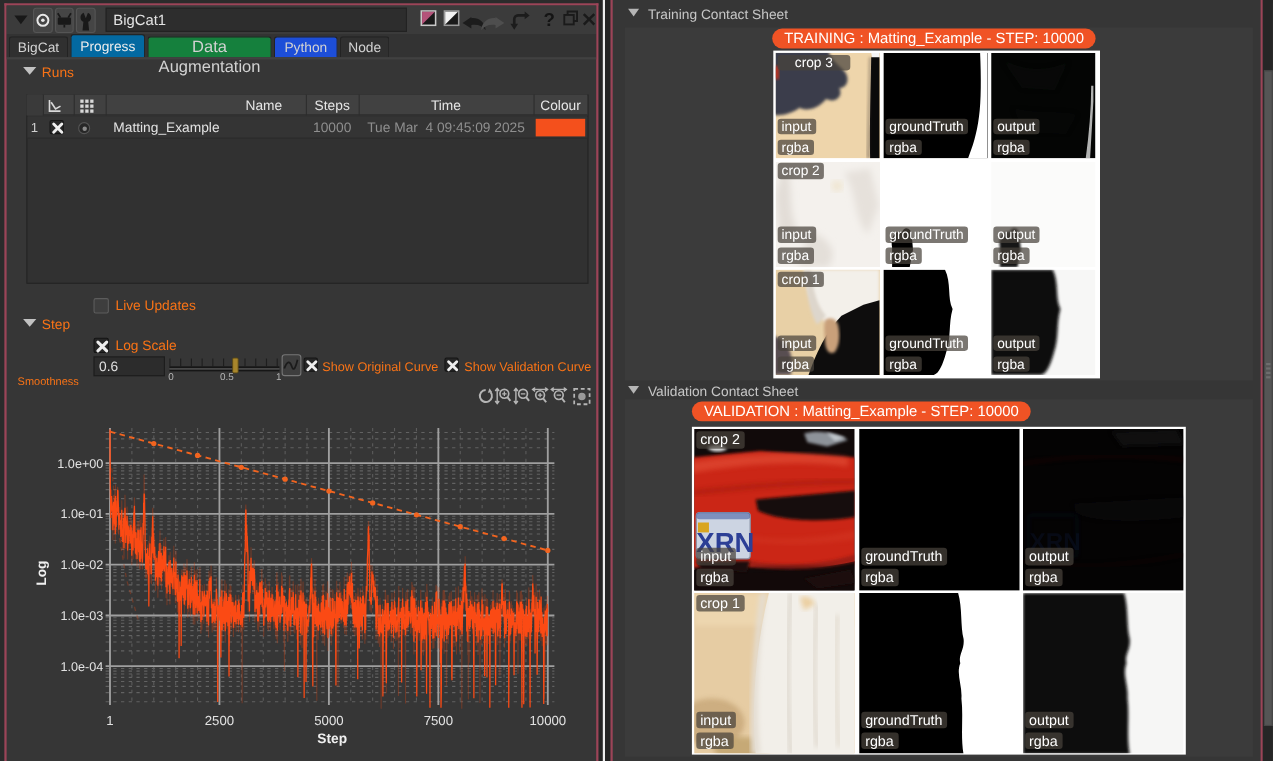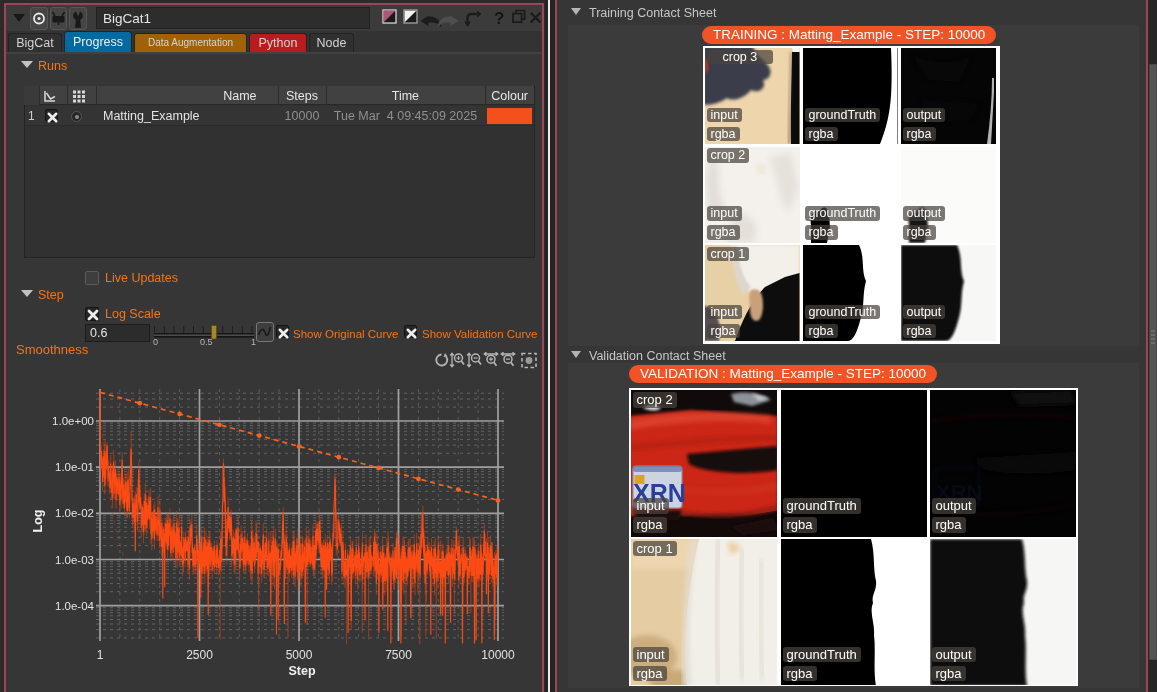--- a/index.html
+++ b/index.html
@@ -44,22 +44,22 @@
 <text x="118" y="19" font-size="17" font-weight="bold" fill="#141414">?</text>
 <g stroke="#1a1a1a" stroke-width="1.7" fill="none">
       <rect x="137" y="8.6" width="8.6" height="8.6"></rect>
       <path d="M140 8.6V5.5h8.6v8.6h-3"></path>
     </g>
 <path d="M155.5 7l4 4 4-4 1.6 1.6-4 4 4 4-1.6 1.6-4-4-4 4-1.6-1.6 4-4-4-4z" fill="#1a1a1a"></path>
 </svg>
 <div class="abs" style="left:6px;top:31px;width:536px;height:21px;background:#333333"></div>
 <div class="abs" style="left:8px;top:33px;width:54px;height:19px;background:#303030;border:1px solid #232323;border-bottom:none;border-radius:3px 3px 0 0;color:#d2d2d2;font-size:12.5px;text-align:center;line-height:18px">BigCat</div>
 <div class="abs" style="left:64px;top:31px;width:68px;height:21px;background:#0369a1;border:1px solid #232323;border-bottom:none;border-radius:3px 3px 0 0;color:#ececec;font-size:12.5px;text-align:center;line-height:20px">Progress</div>
-<div class="abs" style="left:134px;top:33px;width:113px;height:19px;background:#a16207;border:1px solid #232323;border-bottom:none;border-radius:3px 3px 0 0;color:#d2d2d2;font-size:10px;text-align:center;line-height:18px">Data Augmentation</div>
-<div class="abs" style="left:249px;top:33px;width:58px;height:19px;background:#b91c1c;border:1px solid #232323;border-bottom:none;border-radius:3px 3px 0 0;color:#d2d2d2;font-size:12.5px;text-align:center;line-height:18px">Python</div>
+<div class="abs" style="left:134px;top:33px;width:113px;height:19px;background:#15803d;border:1px solid #232323;border-bottom:none;border-radius:3px 3px 0 0;color:#d2d2d2;font-size:15px;text-align:center;line-height:18px">Data Augmentation</div>
+<div class="abs" style="left:249px;top:33px;width:58px;height:19px;background:#1d4ed8;border:1px solid #232323;border-bottom:none;border-radius:3px 3px 0 0;color:#d2d2d2;font-size:12.5px;text-align:center;line-height:18px">Python</div>
 <div class="abs" style="left:309px;top:33px;width:45px;height:19px;background:#303030;border:1px solid #232323;border-bottom:none;border-radius:3px 3px 0 0;color:#d2d2d2;font-size:12.5px;text-align:center;line-height:18px">Node</div>
 <div class="abs" style="left:6px;top:52px;width:536px;height:2px;background:#414141"></div>
 <div class="tri" style="left:21px;top:61px;border-left-width:6px;border-right-width:6px;border-top-width:7.5px"></div>
 <div class="txt" style="left:38px;top:59px">Runs</div>
 <div class="abs" style="left:24px;top:86px;width:511px;height:172px;background:#313131;border:1px solid #242424"></div>
 <div class="abs" style="left:25px;top:86px;width:509px;height:19px;background:#414141;border-bottom:1px solid #282828"></div>
 <div class="abs" style="left:24px;top:86px;width:15px;height:19px;background:#3a3a3a"></div>
 <div class="abs" style="left:39px;top:86px;width:1px;height:19px;background:#2d2d2d"></div>
 <div class="abs" style="left:67.2px;top:86px;width:1px;height:19px;background:#2d2d2d"></div>
 <div class="abs" style="left:95.5px;top:86px;width:1px;height:19px;background:#2d2d2d"></div>
@@ -96,21 +96,21 @@
 <div class="txt" style="left:326px;top:108.5px;width:159px;text-align:center;color:#8f8f8f">Tue Mar&nbsp; 4 09:45:09 2025</div>
 <div class="abs" style="left:487px;top:108px;width:45px;height:16px;background:#f4501c"></div>
 <div class="abs" style="left:85px;top:271px;width:14px;height:14px;background:#3e3e3e;border:1px solid #5c5c5c;border-radius:2px"></div>
 <div class="txt" style="left:105px;top:271px">Live Updates</div>
 <div class="tri" style="left:21px;top:290px;border-left-width:6px;border-right-width:6px;border-top-width:7.5px"></div>
 <div class="txt" style="left:38px;top:288px">Step</div>
 <div style="position:absolute;left:85px;top:307px;width:14px;height:14px;background:#262626;border:1px solid #141414;border-radius:2px"><svg width="14" height="14" viewBox="0 0 14 14">
       <path d="M3 3L11 11M11 3L3 11" stroke="#ededed" stroke-width="2.8" stroke-linecap="round"></path>
     </svg></div>
 <div class="txt" style="left:105px;top:307px">Log Scale</div>
-<div class="txt" style="left:16px;top:342px;font-size:13px">Smoothness</div>
+<div class="txt" style="left:16px;top:342px;font-size:10px">Smoothness</div>
 <div class="abs" style="left:85px;top:324px;width:65px;height:18px;background:#2c2c2c;border:1px solid #1d1d1d;color:#e2e2e2;font-size:12.5px;line-height:16px;padding-left:4px">0.6</div>
 <svg class="abs" style="left:152px;top:322px" width="104" height="24" viewBox="0 0 104 24">
 <g stroke="#1e1e1e" stroke-width="1">
       <path d="M2.5 4V11"></path>
       <path d="M12.25 4V11"></path>
       <path d="M22.0 4V11"></path>
       <path d="M31.75 4V11"></path>
       <path d="M41.5 4V11"></path>
       <path d="M51.25 4V11"></path>
       <path d="M61.0 4V11"></path>

